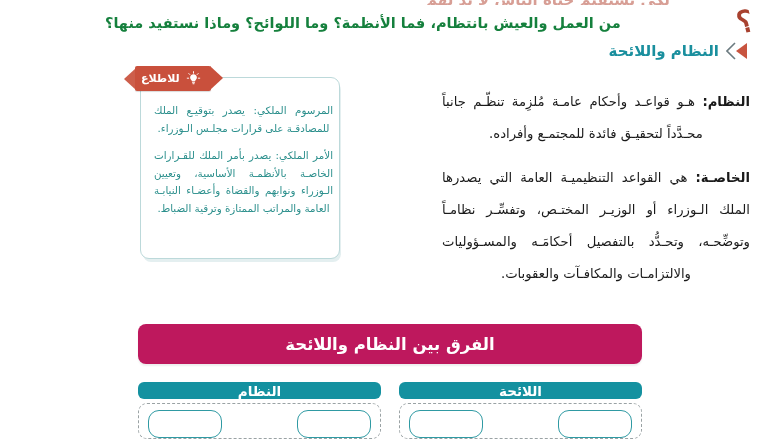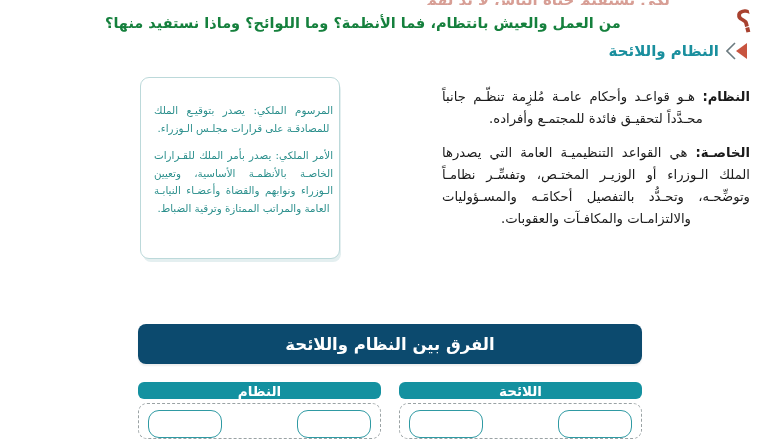--- a/index.html
+++ b/index.html
@@ -100,21 +100,21 @@
   
   .body-col {
     position: absolute;
     top: 86px;
     right: 30px;
     width: 308px;
     text-align: justify;
     text-align-last: center;
     color: #1a1a1a;
     font-size: 13.2px;
-    line-height: 22px;
+    line-height: 32px;
   }
   .body-col p {
     margin: 0 0 12px 0;
     text-align: justify;
     text-justify: inter-word;
   }
   .body-col p:last-child { margin-bottom: 0; }
   .term { font-weight: bold; }
 
   
@@ -186,21 +186,21 @@
   .ribbon .bulb { display: flex; align-items: center; }
   .ribbon .ribbon-label { white-space: nowrap; }
 
   
   .compare-banner {
     position: absolute;
     top: 324px;
     right: 138px;
     left: 138px;
     height: 40px;
-    background: #0c4a6e;
+    background: #be185d;
     border-radius: 8px;
     display: flex;
     align-items: center;
     justify-content: center;
     color: #ffffff;
     font-size: 16.5px;
     font-weight: bold;
     box-shadow: 0 2px 2px rgba(0,0,0,.07);
   }
 
@@ -279,20 +279,37 @@
   <div class="body-col">
     <p>
       <span class="term">النظام:</span><span> هـو قواعـد وأحكام عامـة مُلزِمة تنظّـم جانباً محـدَّداً لتحقيـق فائدة للمجتمـع وأفراده.</span>
     </p>
     <p>
       <span class="term">الخاصـة:</span><span> هي القواعد التنظيميـة العامة التي يصدرها الملك الـوزراء أو الوزيـر المختـص، وتفسِّـر نظامـاً وتوضِّحـه، وتحـدُّد بالتفصيل أحكامَـه والمسـؤوليات والالتزامـات والمكافـآت والعقوبات.</span>
     </p>
   </div>
 
   <div class="aside-box">
+    <div class="ribbon">
+      <span class="bulb">
+        <svg width="15" height="15" viewBox="0 0 24 24" xmlns="http://www.w3.org/2000/svg">
+          <g stroke="#ffffff" stroke-width="1.5" stroke-linecap="round" fill="none">
+            <line x1="12" y1="1" x2="12" y2="3.5"></line>
+            <line x1="4.5" y1="4" x2="6.2" y2="5.7"></line>
+            <line x1="19.5" y1="4" x2="17.8" y2="5.7"></line>
+            <line x1="2" y1="11.5" x2="4.3" y2="11.5"></line>
+            <line x1="22" y1="11.5" x2="19.7" y2="11.5"></line>
+          </g>
+          <path d="M12 5.2c-3.2 0-5.4 2.3-5.4 5.2 0 2.1 1.3 3.2 2.1 4.2.5.6.7 1.1.7 1.7h5.2c0-.6.2-1.1.7-1.7.8-1 2.1-2.1 2.1-4.2 0-2.9-2.2-5.2-5.4-5.2z" fill="#ffffff"></path>
+          <rect x="9.6" y="17.3" width="4.8" height="1.5" rx=".6" fill="#ffffff"></rect>
+          <rect x="10.2" y="19.6" width="3.6" height="1.4" rx=".6" fill="#ffffff"></rect>
+        </svg>
+      </span>
+      <span class="ribbon-label">للاطلاع</span>
+    </div>
     <div class="aside-inner">
       <p class="lead">المرسوم الملكي: يصدر بتوقيـع الملك للمصادقـة على قرارات مجلـس الـوزراء.</p>
       <p class="lead">الأمر الملكي: يصدر بأمر الملك للقـرارات الخاصـة بالأنظمـة الأساسية، وتعيين الـوزراء ونوابهم والقضاة وأعضـاء النيابـة العامة والمراتب الممتازة وترقية الضباط.</p>
     </div>
   </div>
 
   <div class="compare-banner">
     <span>الفرق بين النظام واللائحة</span>
   </div>
 

